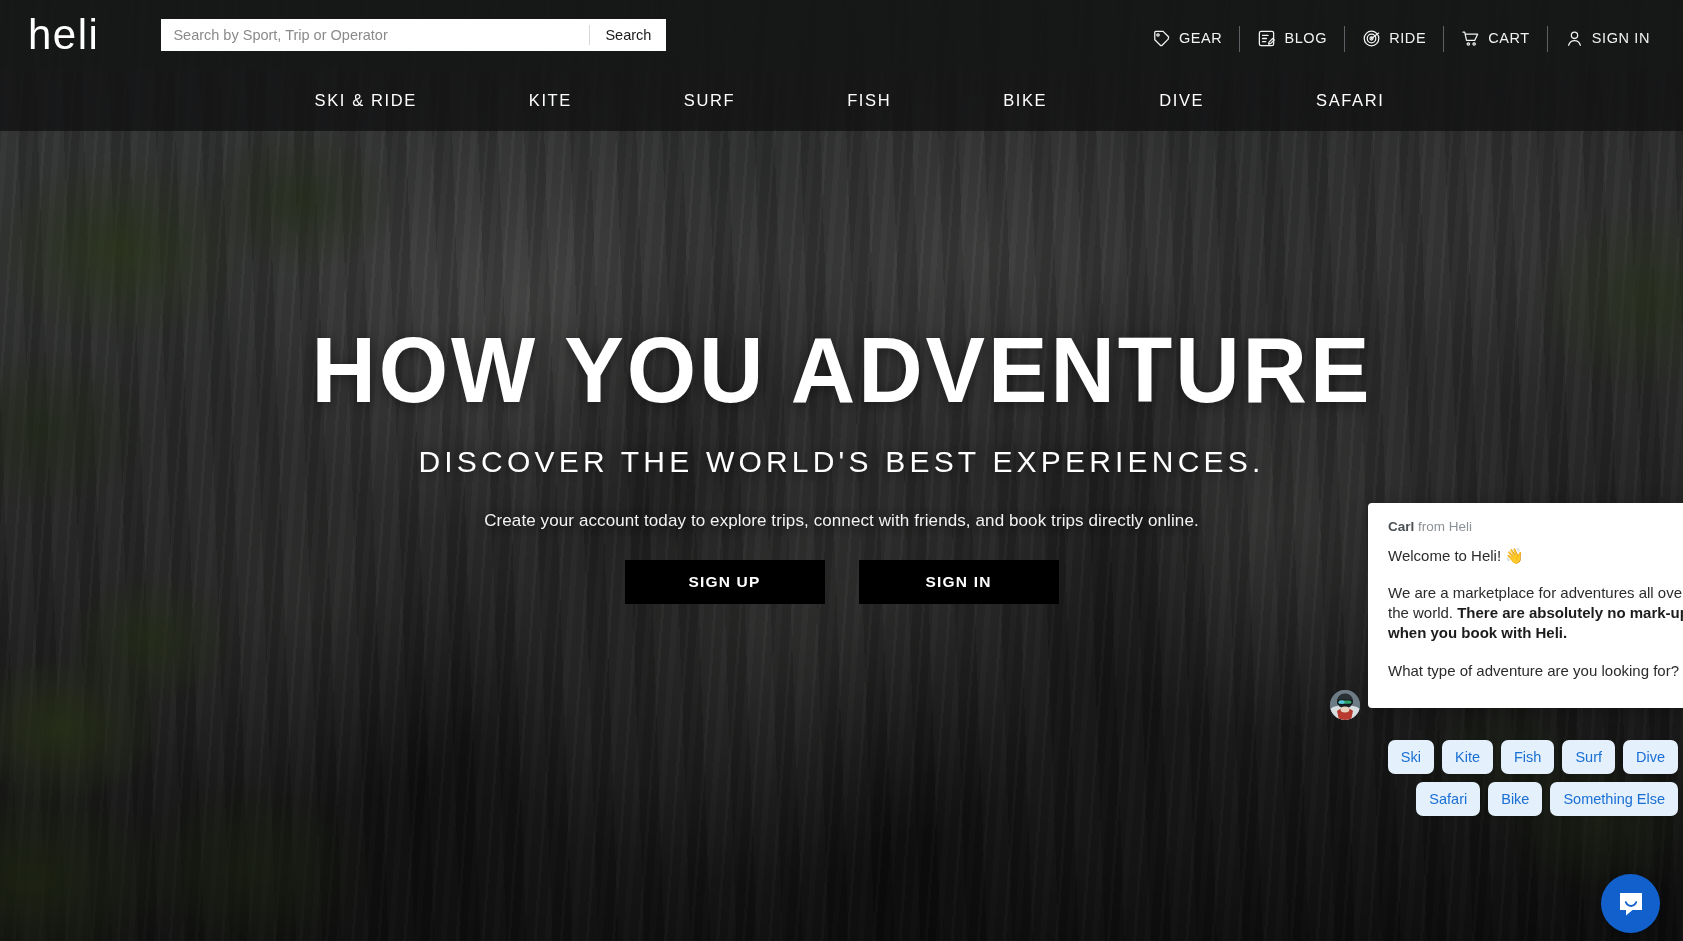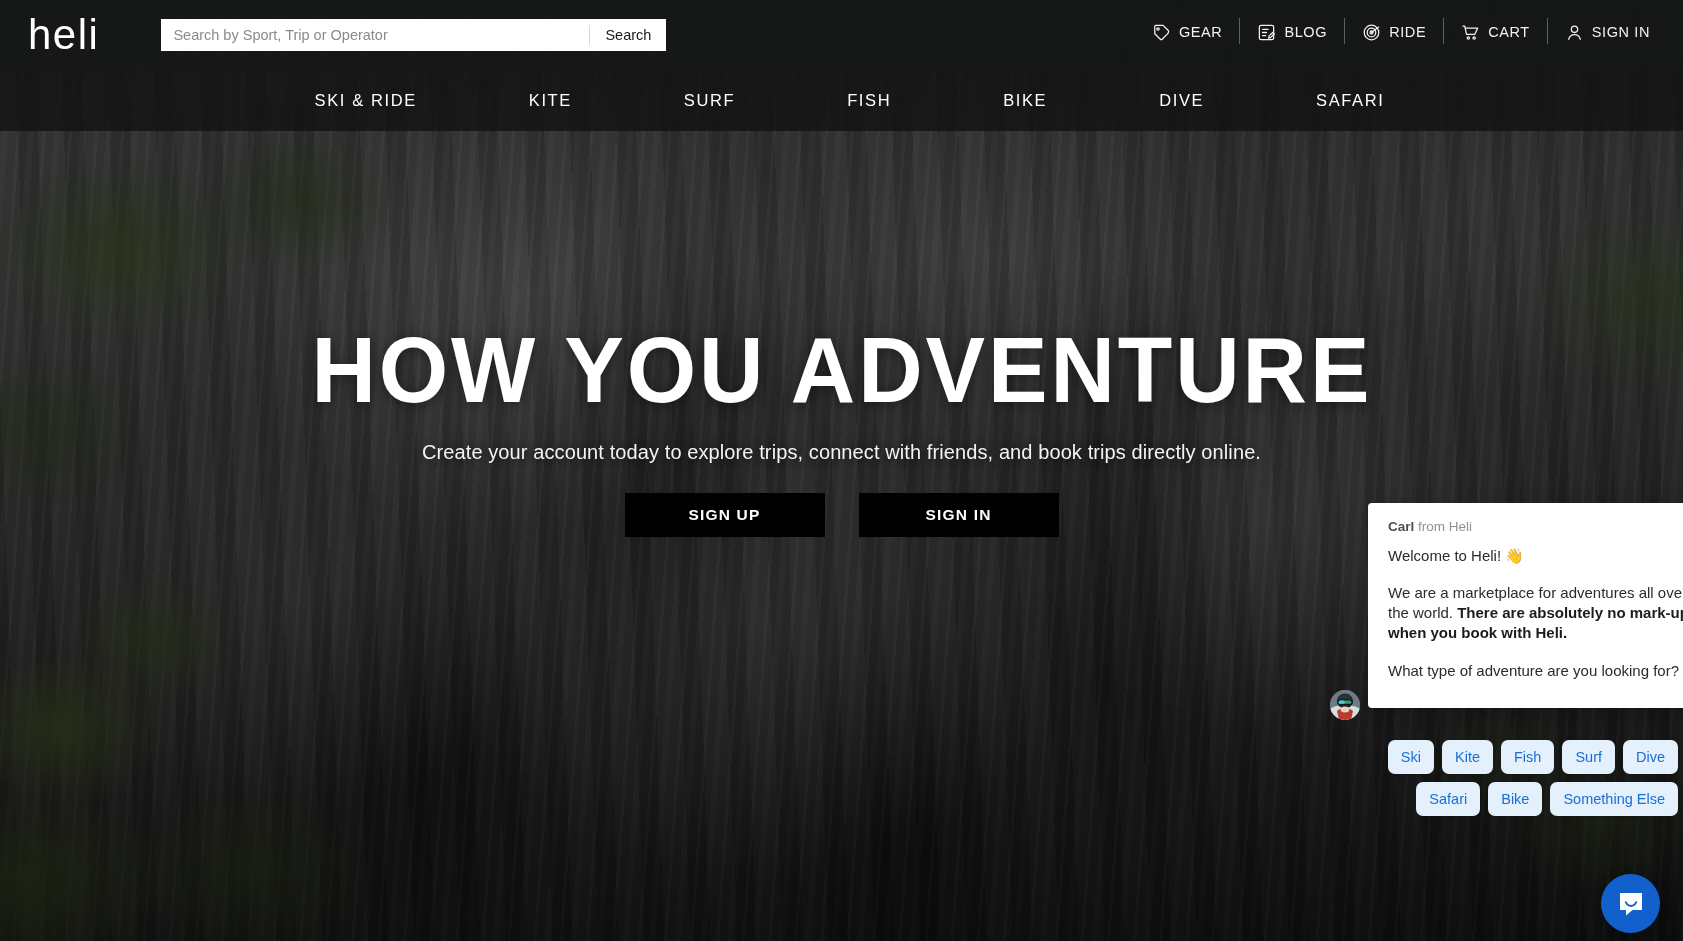--- a/index.html
+++ b/index.html
@@ -81,21 +81,21 @@
     padding:0 12px; font-size:14.5px; color:#333;
     font-family:"Liberation Sans", sans-serif;
     background:transparent;
   }
   #search-input::placeholder { color:#8a8a8a; }
   #search-divider { width:1px; height:20px; background:#d8d8d8; }
   #search-button {
     width:76px; height:32px; border:0; background:#fff; cursor:pointer;
     font-size:14.5px; color:#1a1a1a; font-family:"Liberation Sans", sans-serif;
   }
-  #topnav { margin-left:auto; margin-right:16px; display:flex; align-items:flex-start; height:34px; }
+  #topnav { margin-left:auto; margin-right:16px; display:flex; align-items:flex-end; height:34px; }
   .topnav-item {
     display:flex; align-items:center; gap:8px;
     padding:0 17px; height:28px; cursor:pointer;
     color:#f2f2f2; font-size:14.5px; letter-spacing:.6px;
   }
   .topnav-sep { width:1px; height:26px; background:#5c6166; }
   .ic { width:19px; height:19px; display:block; }
   .ic svg { width:19px; height:19px; display:block; }
 
   
@@ -129,22 +129,22 @@
   }
   #hero-sub {
     margin-top:29px;
     font-family:"Liberation Sans Narrow","Liberation Sans", sans-serif;
     font-size:30px; font-weight:400; color:#fff;
     letter-spacing:4.2px;
     text-shadow:0 1px 10px rgba(0,0,0,.45);
     white-space:nowrap;
   }
   #hero-desc {
-    margin-top:25px;
-    font-size:20px; color:#f3f3f3; letter-spacing:.1px;
+    margin-top:32px;
+    font-size:17px; color:#f3f3f3; letter-spacing:.1px;
     text-shadow:0 1px 8px rgba(0,0,0,.5);
     white-space:nowrap;
   }
   #hero-buttons { margin-top:29px; display:flex; gap:34px; }
   .hero-btn {
     width:200px; height:44px; background:#000; border:0; cursor:pointer;
     color:#fff; font-size:15.5px; font-weight:700; letter-spacing:1.2px;
     font-family:"Liberation Sans", sans-serif;
   }
 
@@ -282,20 +282,21 @@
     <div class="cat-item">SURF</div>
     <div class="cat-item">FISH</div>
     <div class="cat-item">BIKE</div>
     <div class="cat-item">DIVE</div>
     <div class="cat-item">SAFARI</div>
   </div>
 </div>
 
 <div id="hero-content">
   <div id="hero-title">HOW YOU ADVENTURE</div>
+  <div id="hero-sub">DISCOVER THE WORLD'S BEST EXPERIENCES.</div>
   <div id="hero-desc">Create your account today to explore trips, connect with friends, and book trips directly online.</div>
   <div id="hero-buttons">
     <button class="hero-btn">SIGN UP</button>
     <button class="hero-btn">SIGN IN</button>
   </div>
 </div>
 
 <div id="chat-card">
   <div id="chat-from">
     <b>Carl</b><span> from Heli</span>

